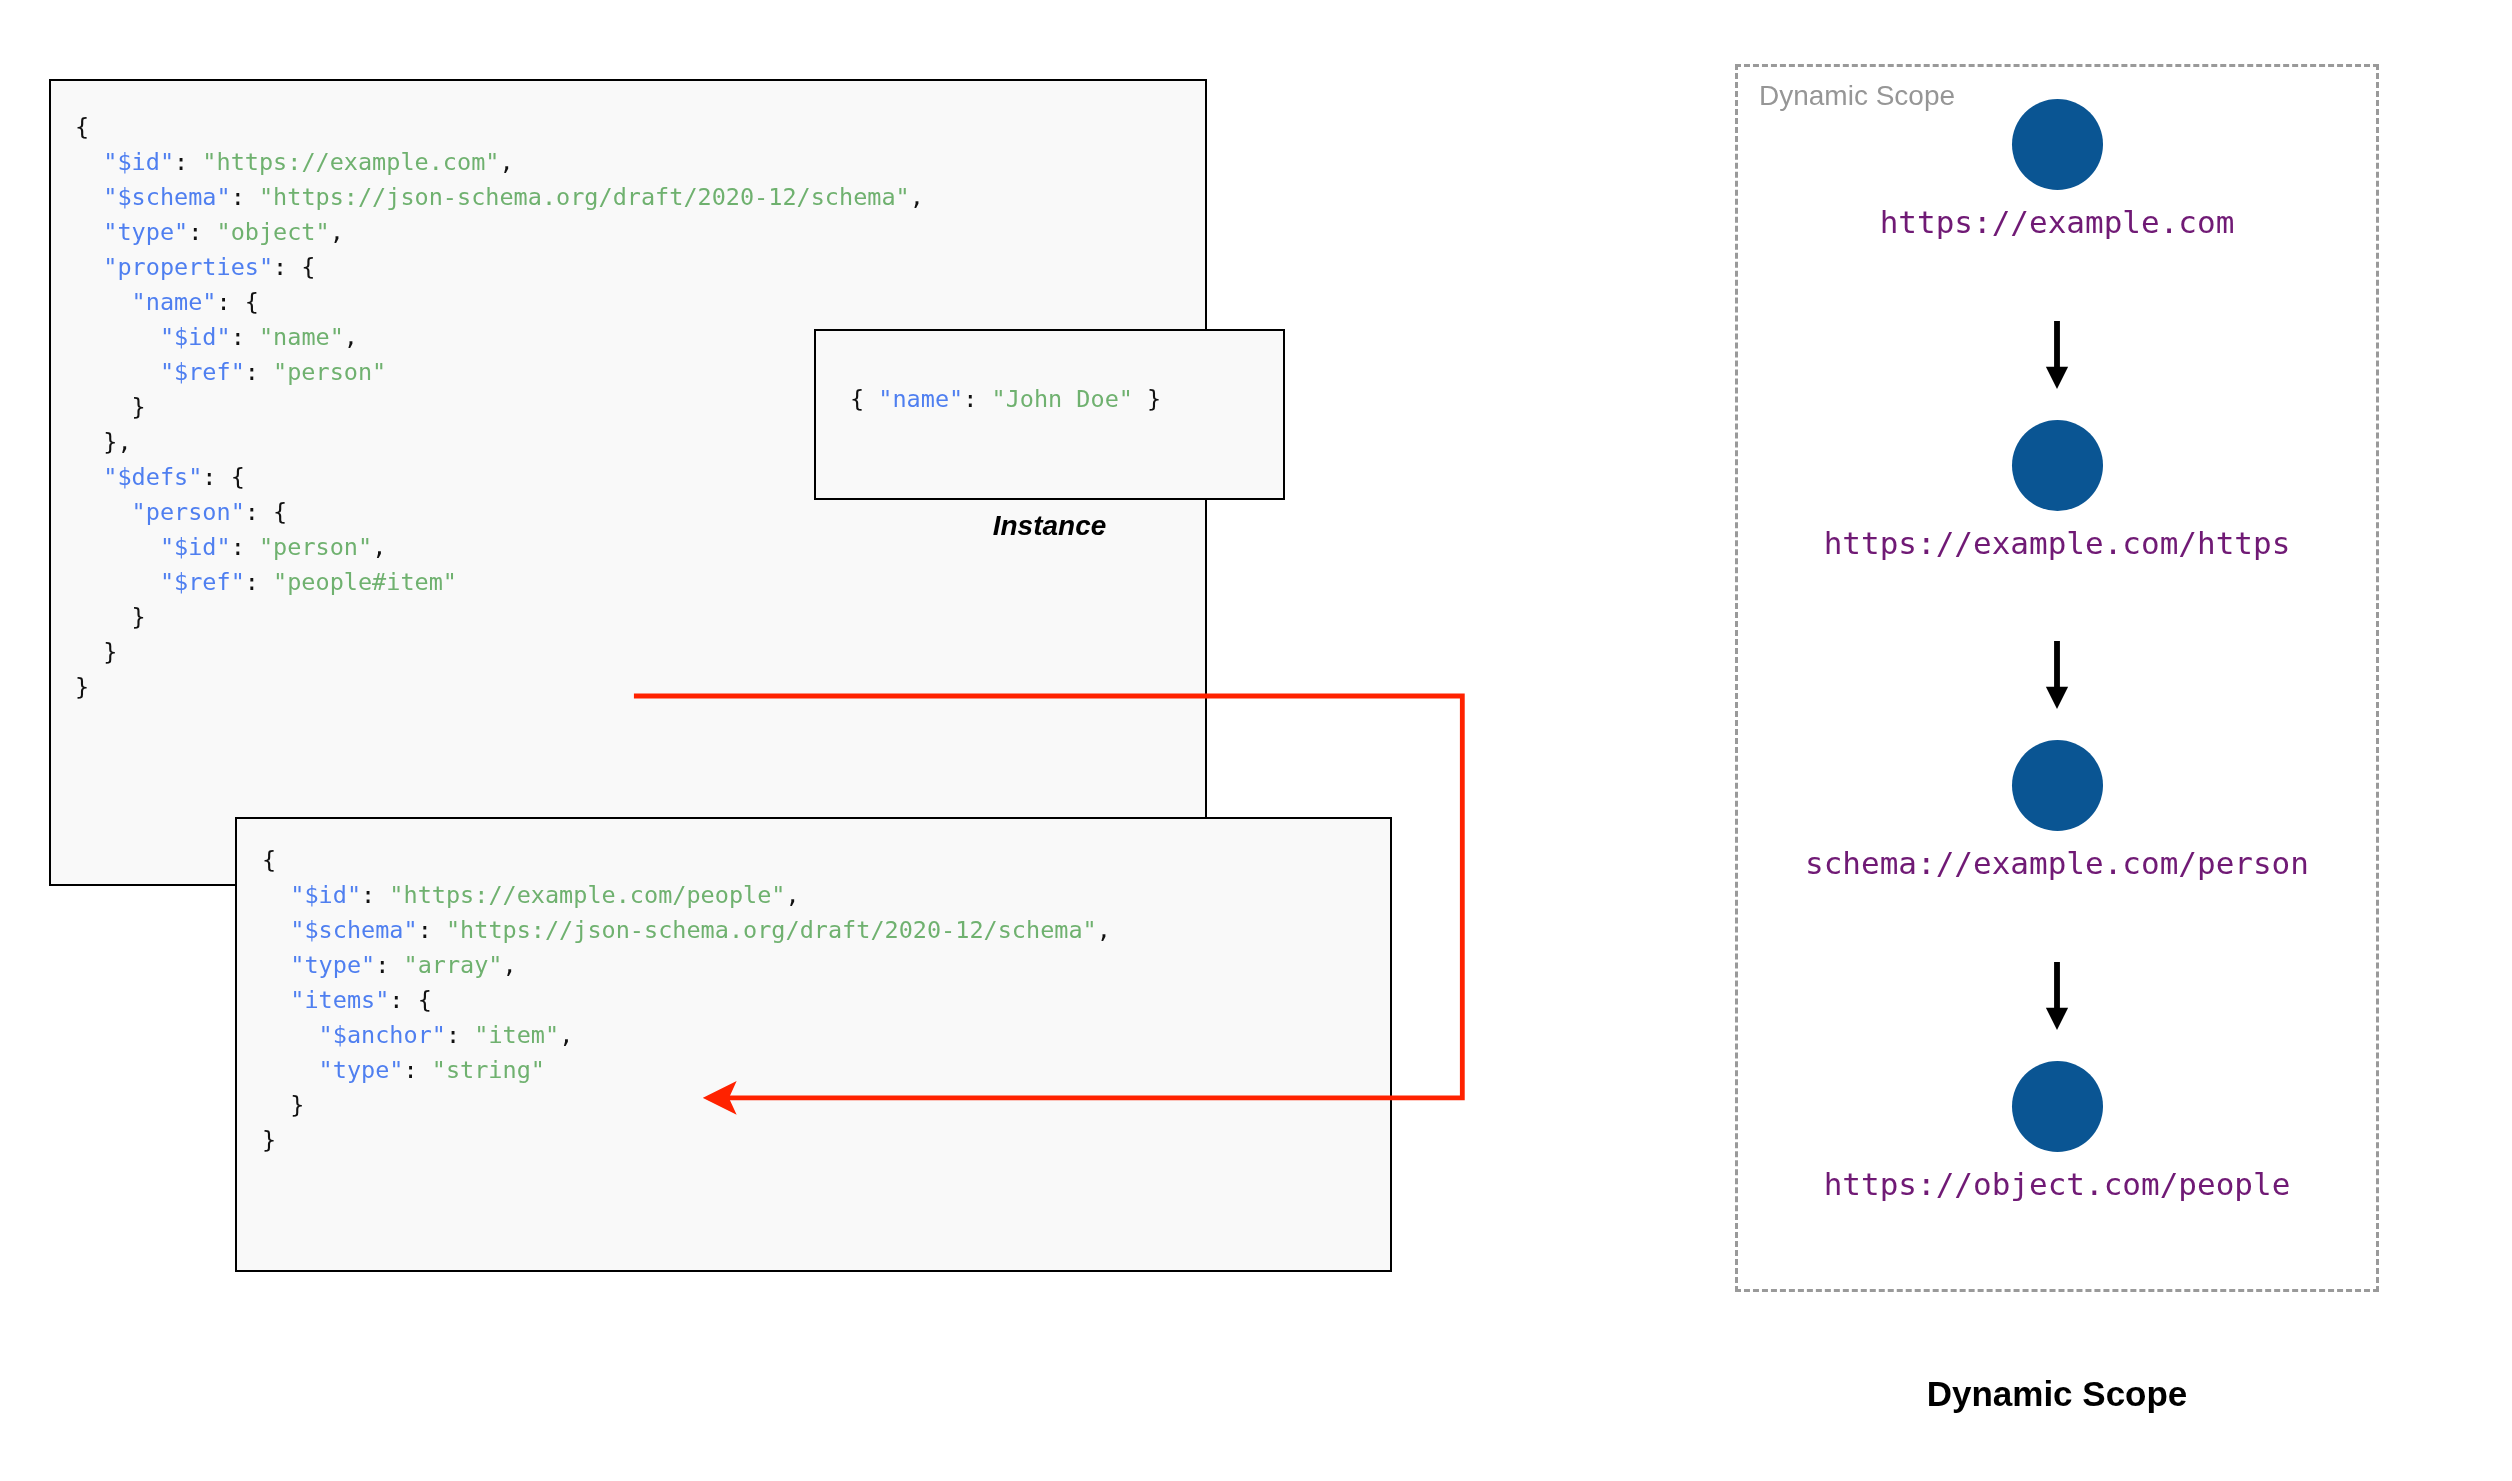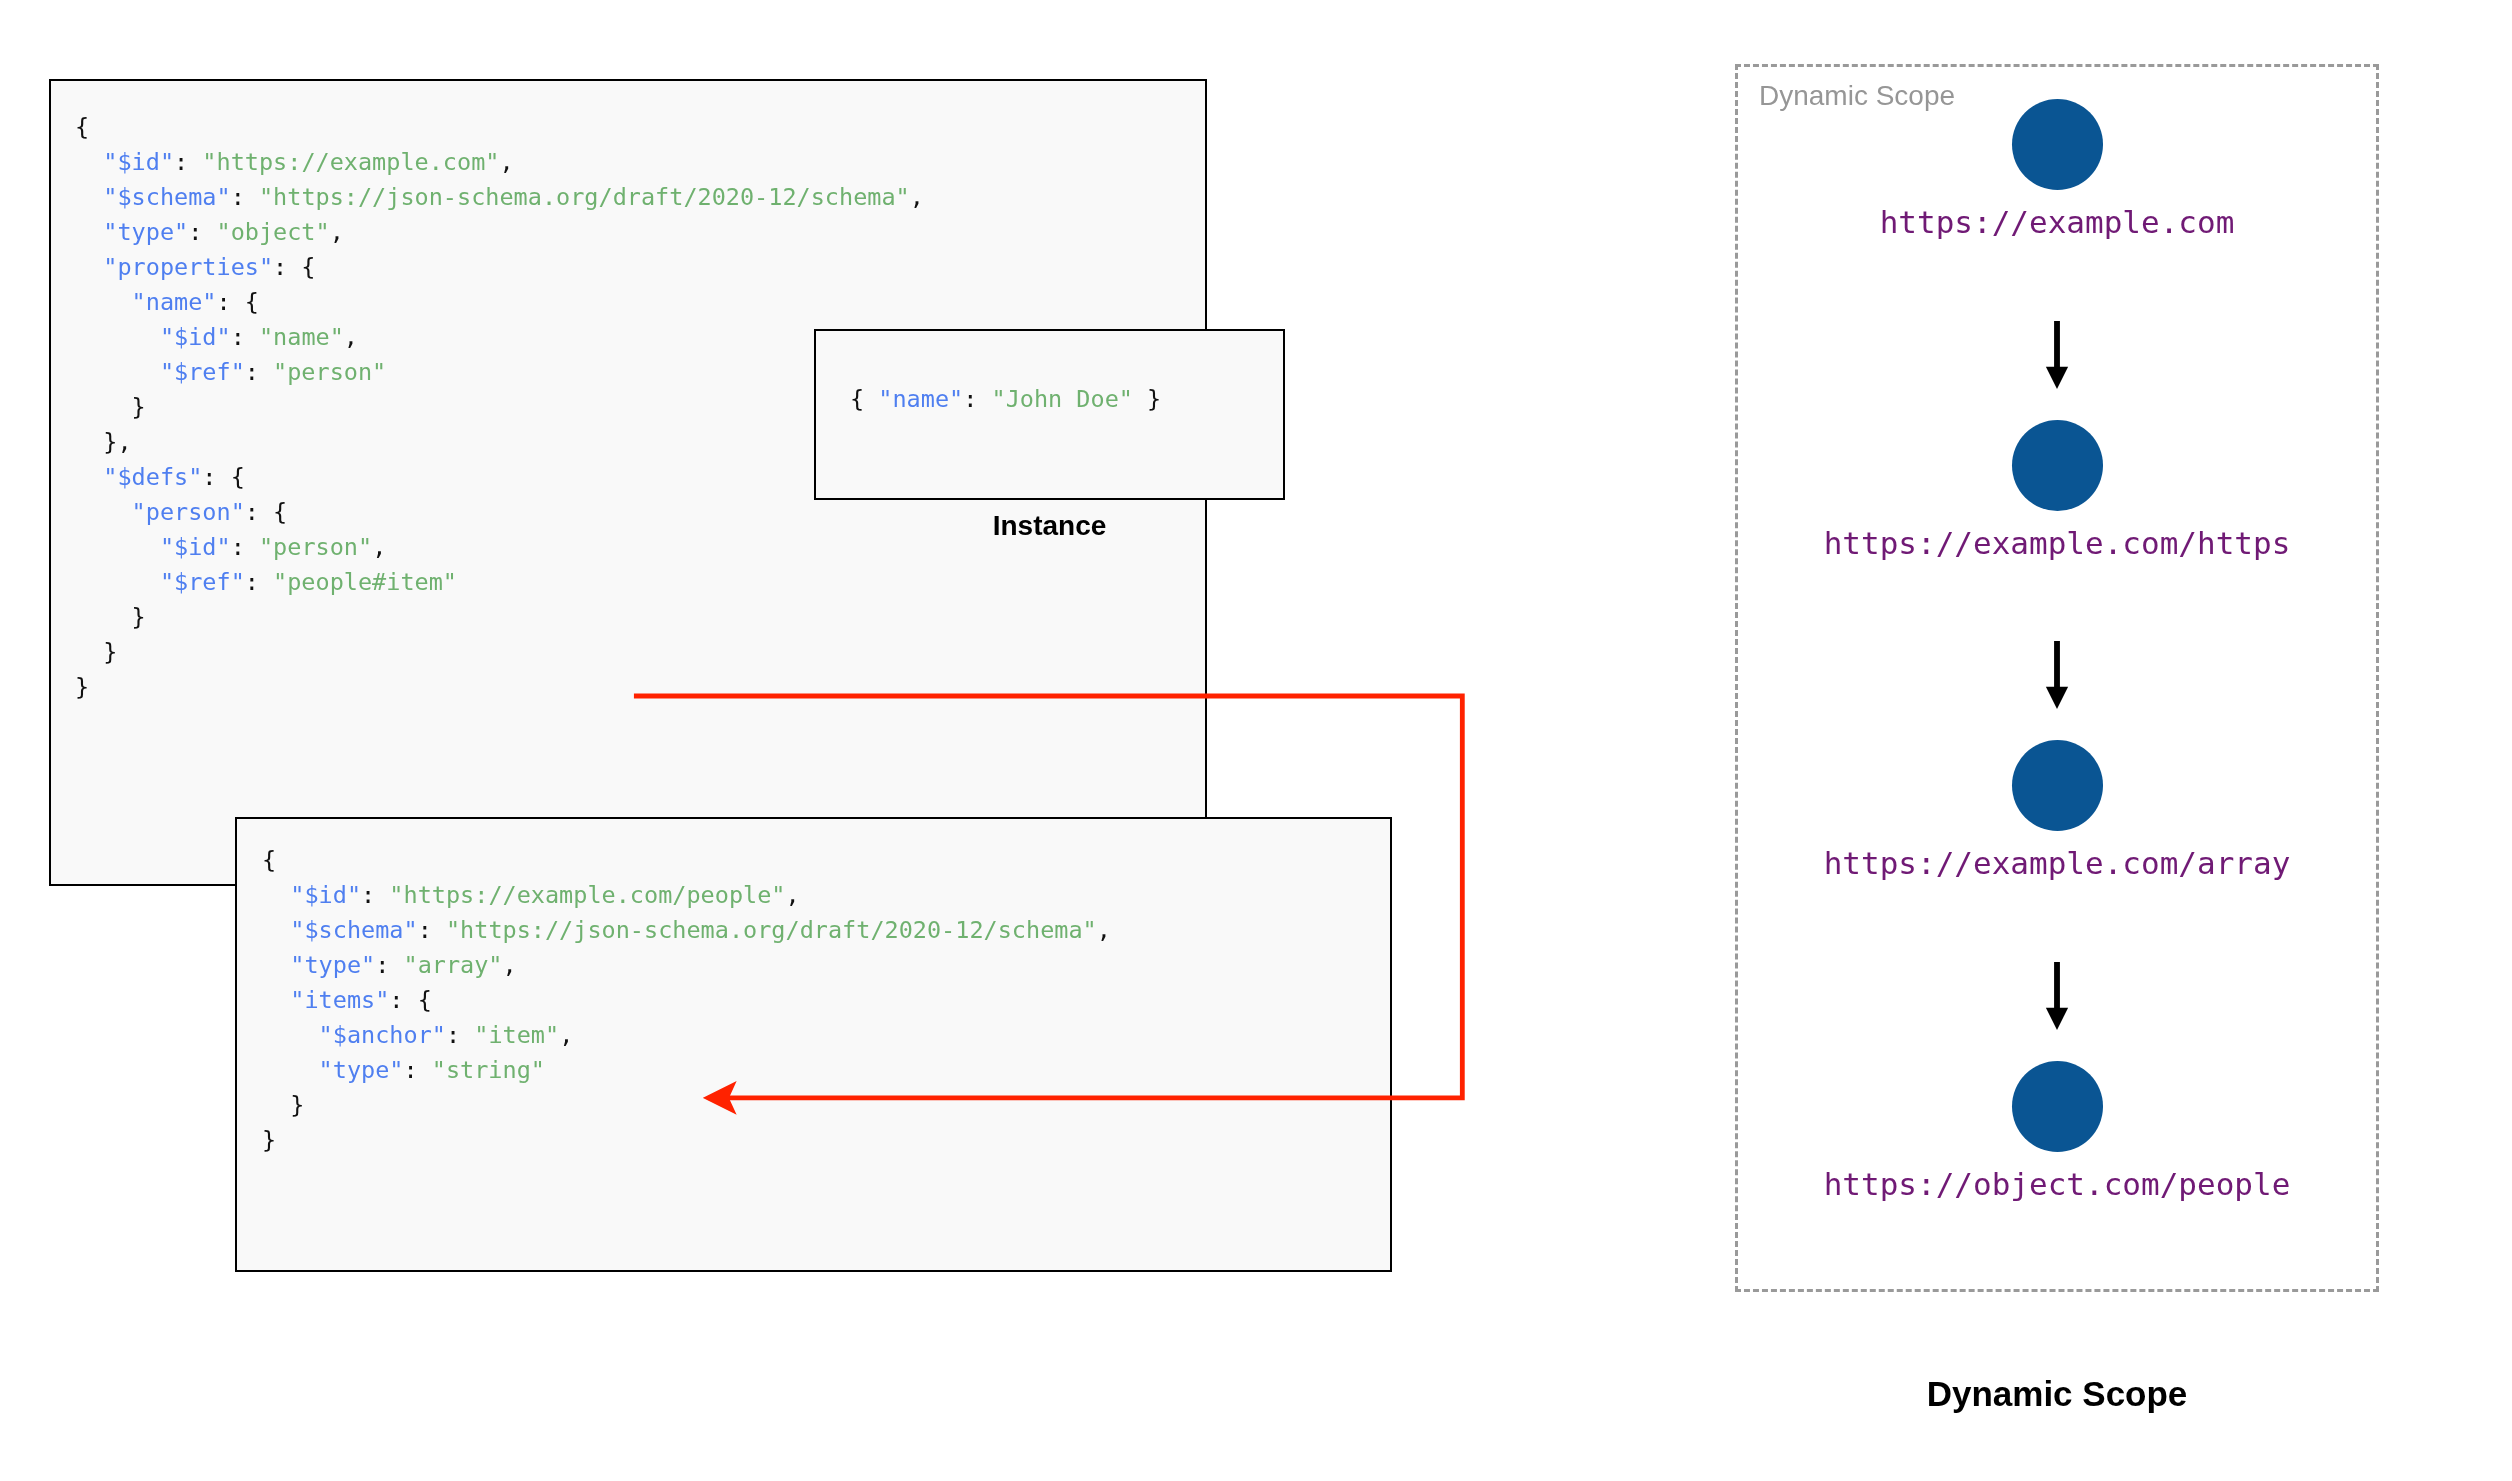--- a/index.html
+++ b/index.html
@@ -16,21 +16,21 @@
   .s{color:#6fb16f;}
   .p{color:#111;}
 
   #schema1{left:49px;top:79px;width:1158px;height:807px;}
   #schema1code{left:75px;top:110px;}
 
   #instancebox{left:814px;top:329px;width:471px;height:171px;}
   #instancecode{left:850px;top:382px;font-size:23.5px;}
 
   #instlabel{position:absolute;left:814px;top:510px;width:471px;text-align:center;
-             font-size:28px;font-weight:bold;color:#000;}
+             font-size:28px;font-weight:bold;color:#000;font-style:italic;}
 
   #schema2{left:235px;top:817px;width:1157px;height:455px;}
   #schema2code{left:262px;top:843px;}
 
   
   #refarrow{position:absolute;left:615px;top:673px;}
 
   
   #dynpanel{position:absolute;left:1735px;top:64px;width:644px;height:1228px;
             border:3.7px dashed #9a9a9a;box-sizing:border-box;}
@@ -95,21 +95,21 @@
   </div>
   <div class="dnarrow" style="top:641px;">
     <svg width="32" height="69" viewBox="0 0 60 130">
       <path d="M30,0 L30,95" stroke="#000" stroke-width="11" fill="none"></path>
       <path d="M30,128 L9,86 L51,86 Z" fill="#000"></path>
     </svg>
   </div>
 
   <div class="node" style="top:740px;">
     <div class="circle"></div>
-    <div class="nodelabel">https://example.com/array</div>
+    <div class="nodelabel">schema://example.com/person</div>
   </div>
   <div class="dnarrow" style="top:962px;">
     <svg width="32" height="69" viewBox="0 0 60 130">
       <path d="M30,0 L30,95" stroke="#000" stroke-width="11" fill="none"></path>
       <path d="M30,128 L9,86 L51,86 Z" fill="#000"></path>
     </svg>
   </div>
 
   <div class="node" style="top:1061px;">
     <div class="circle"></div>

